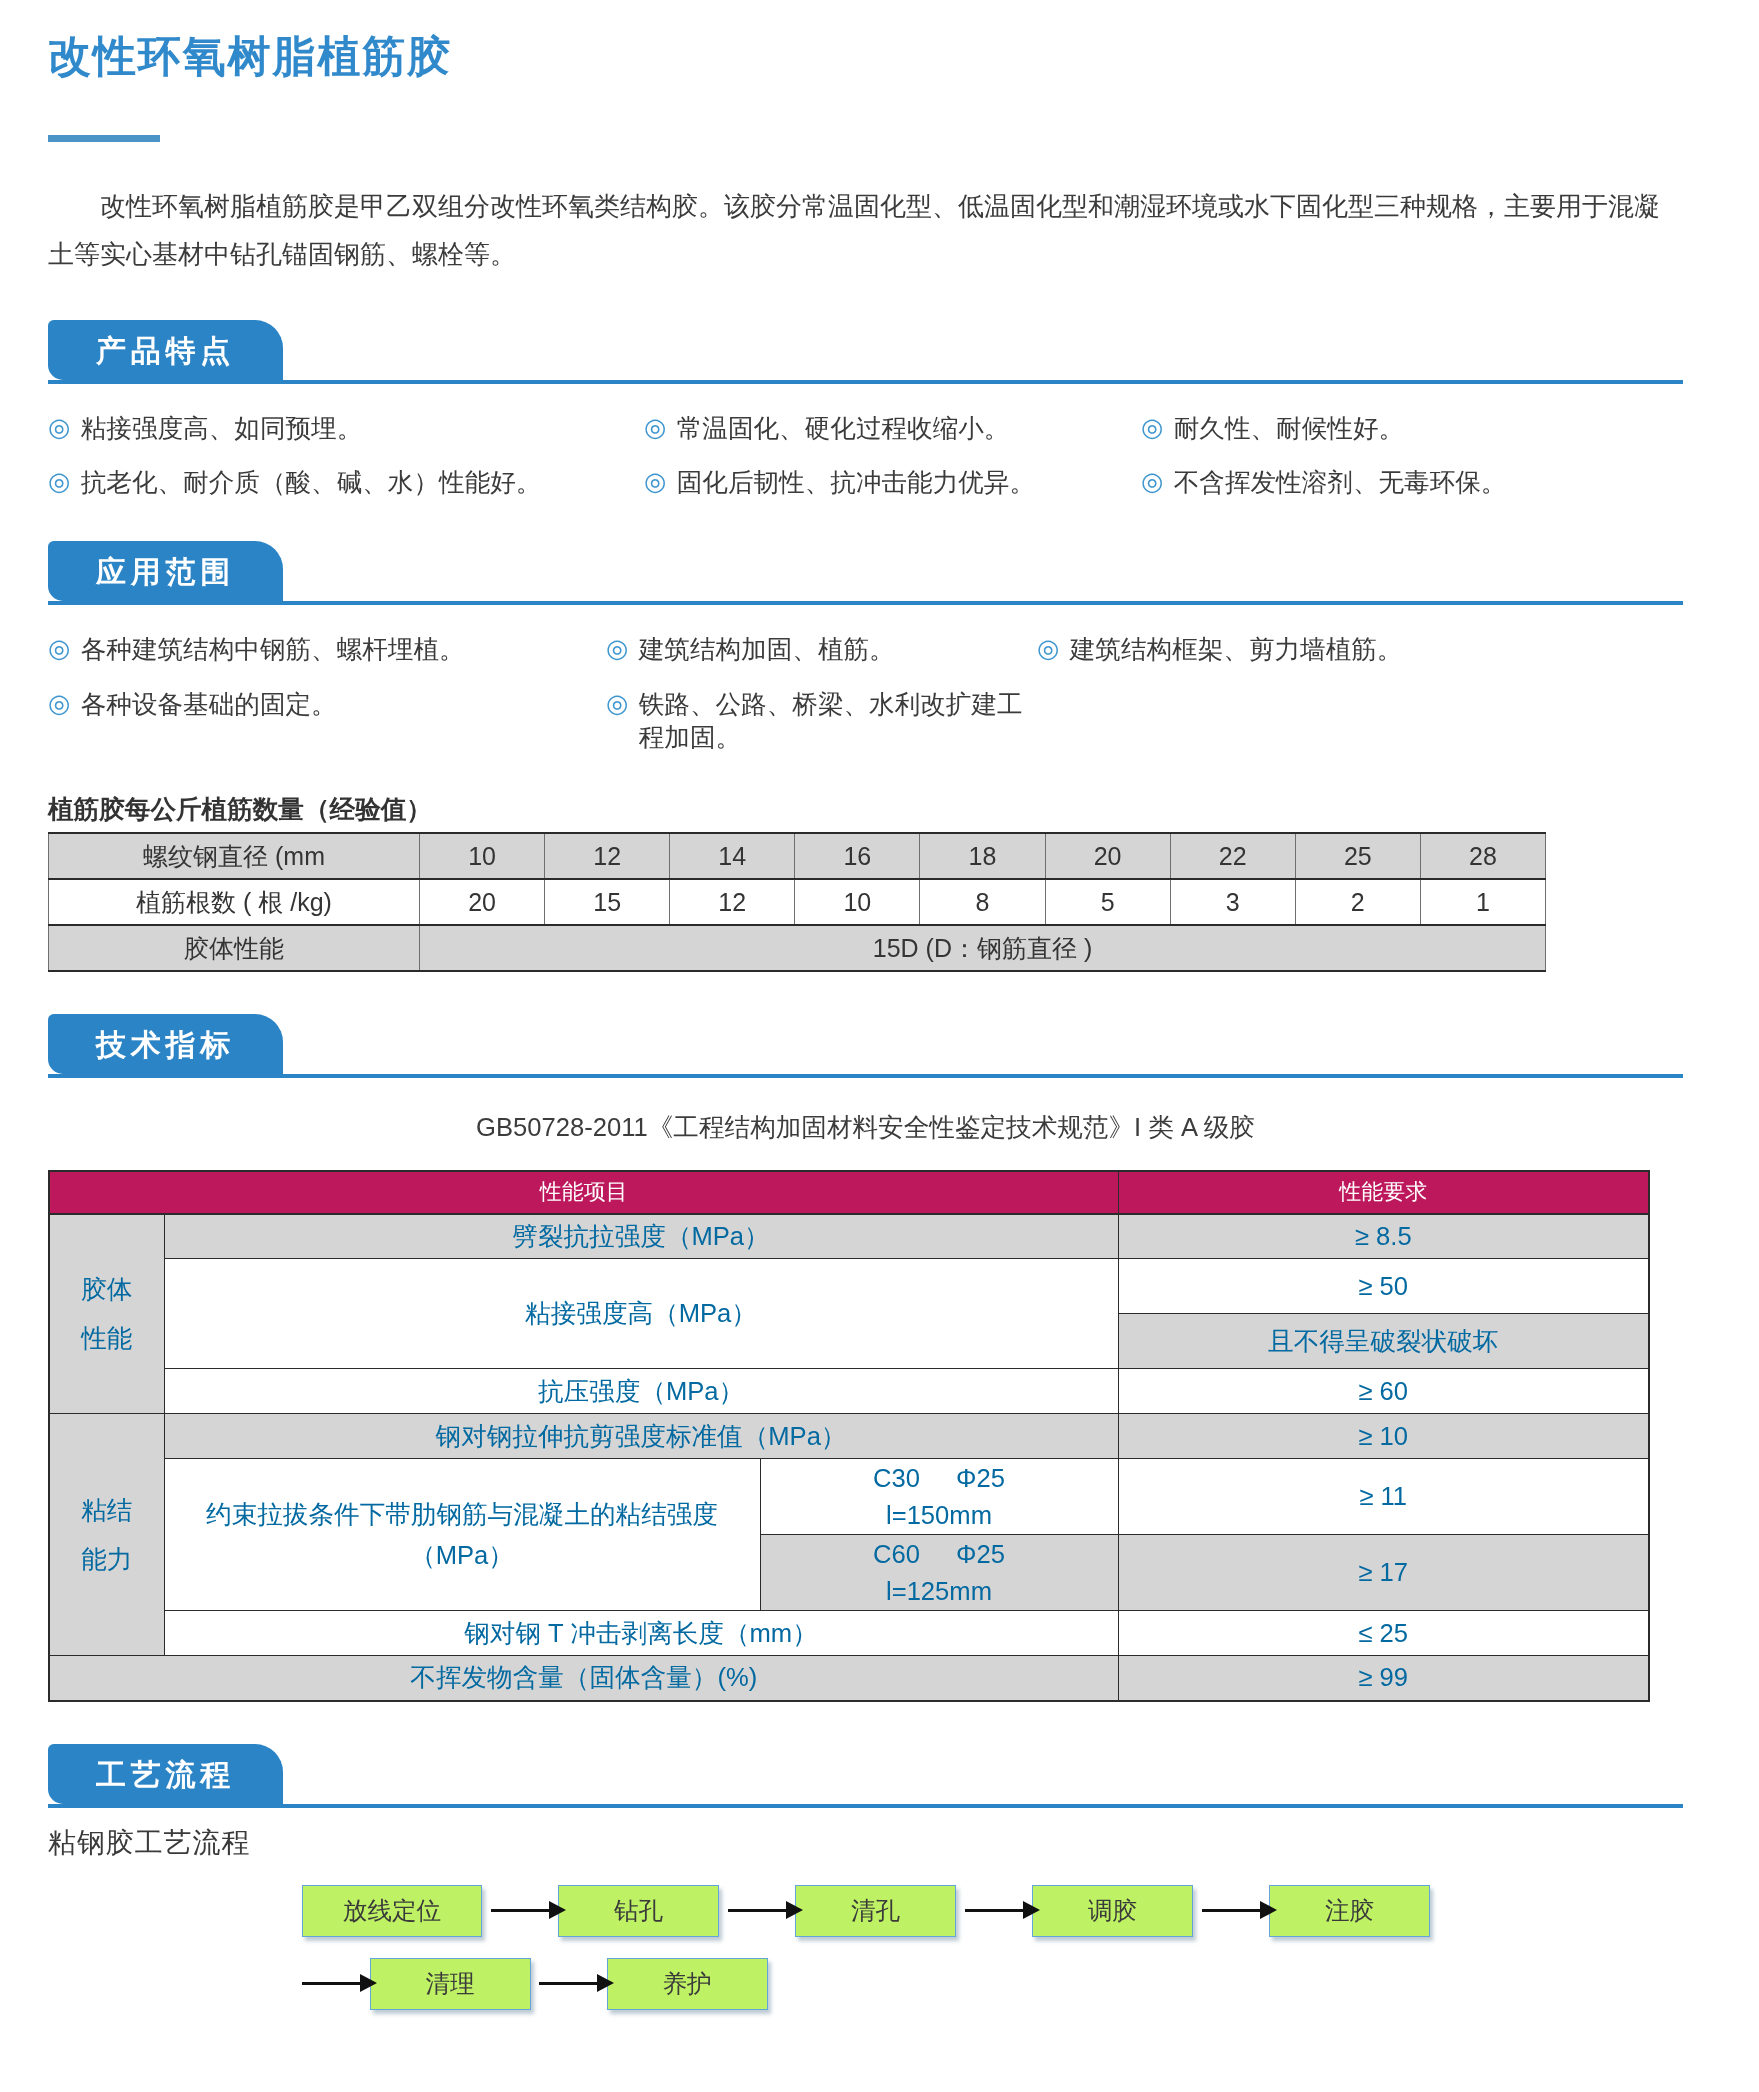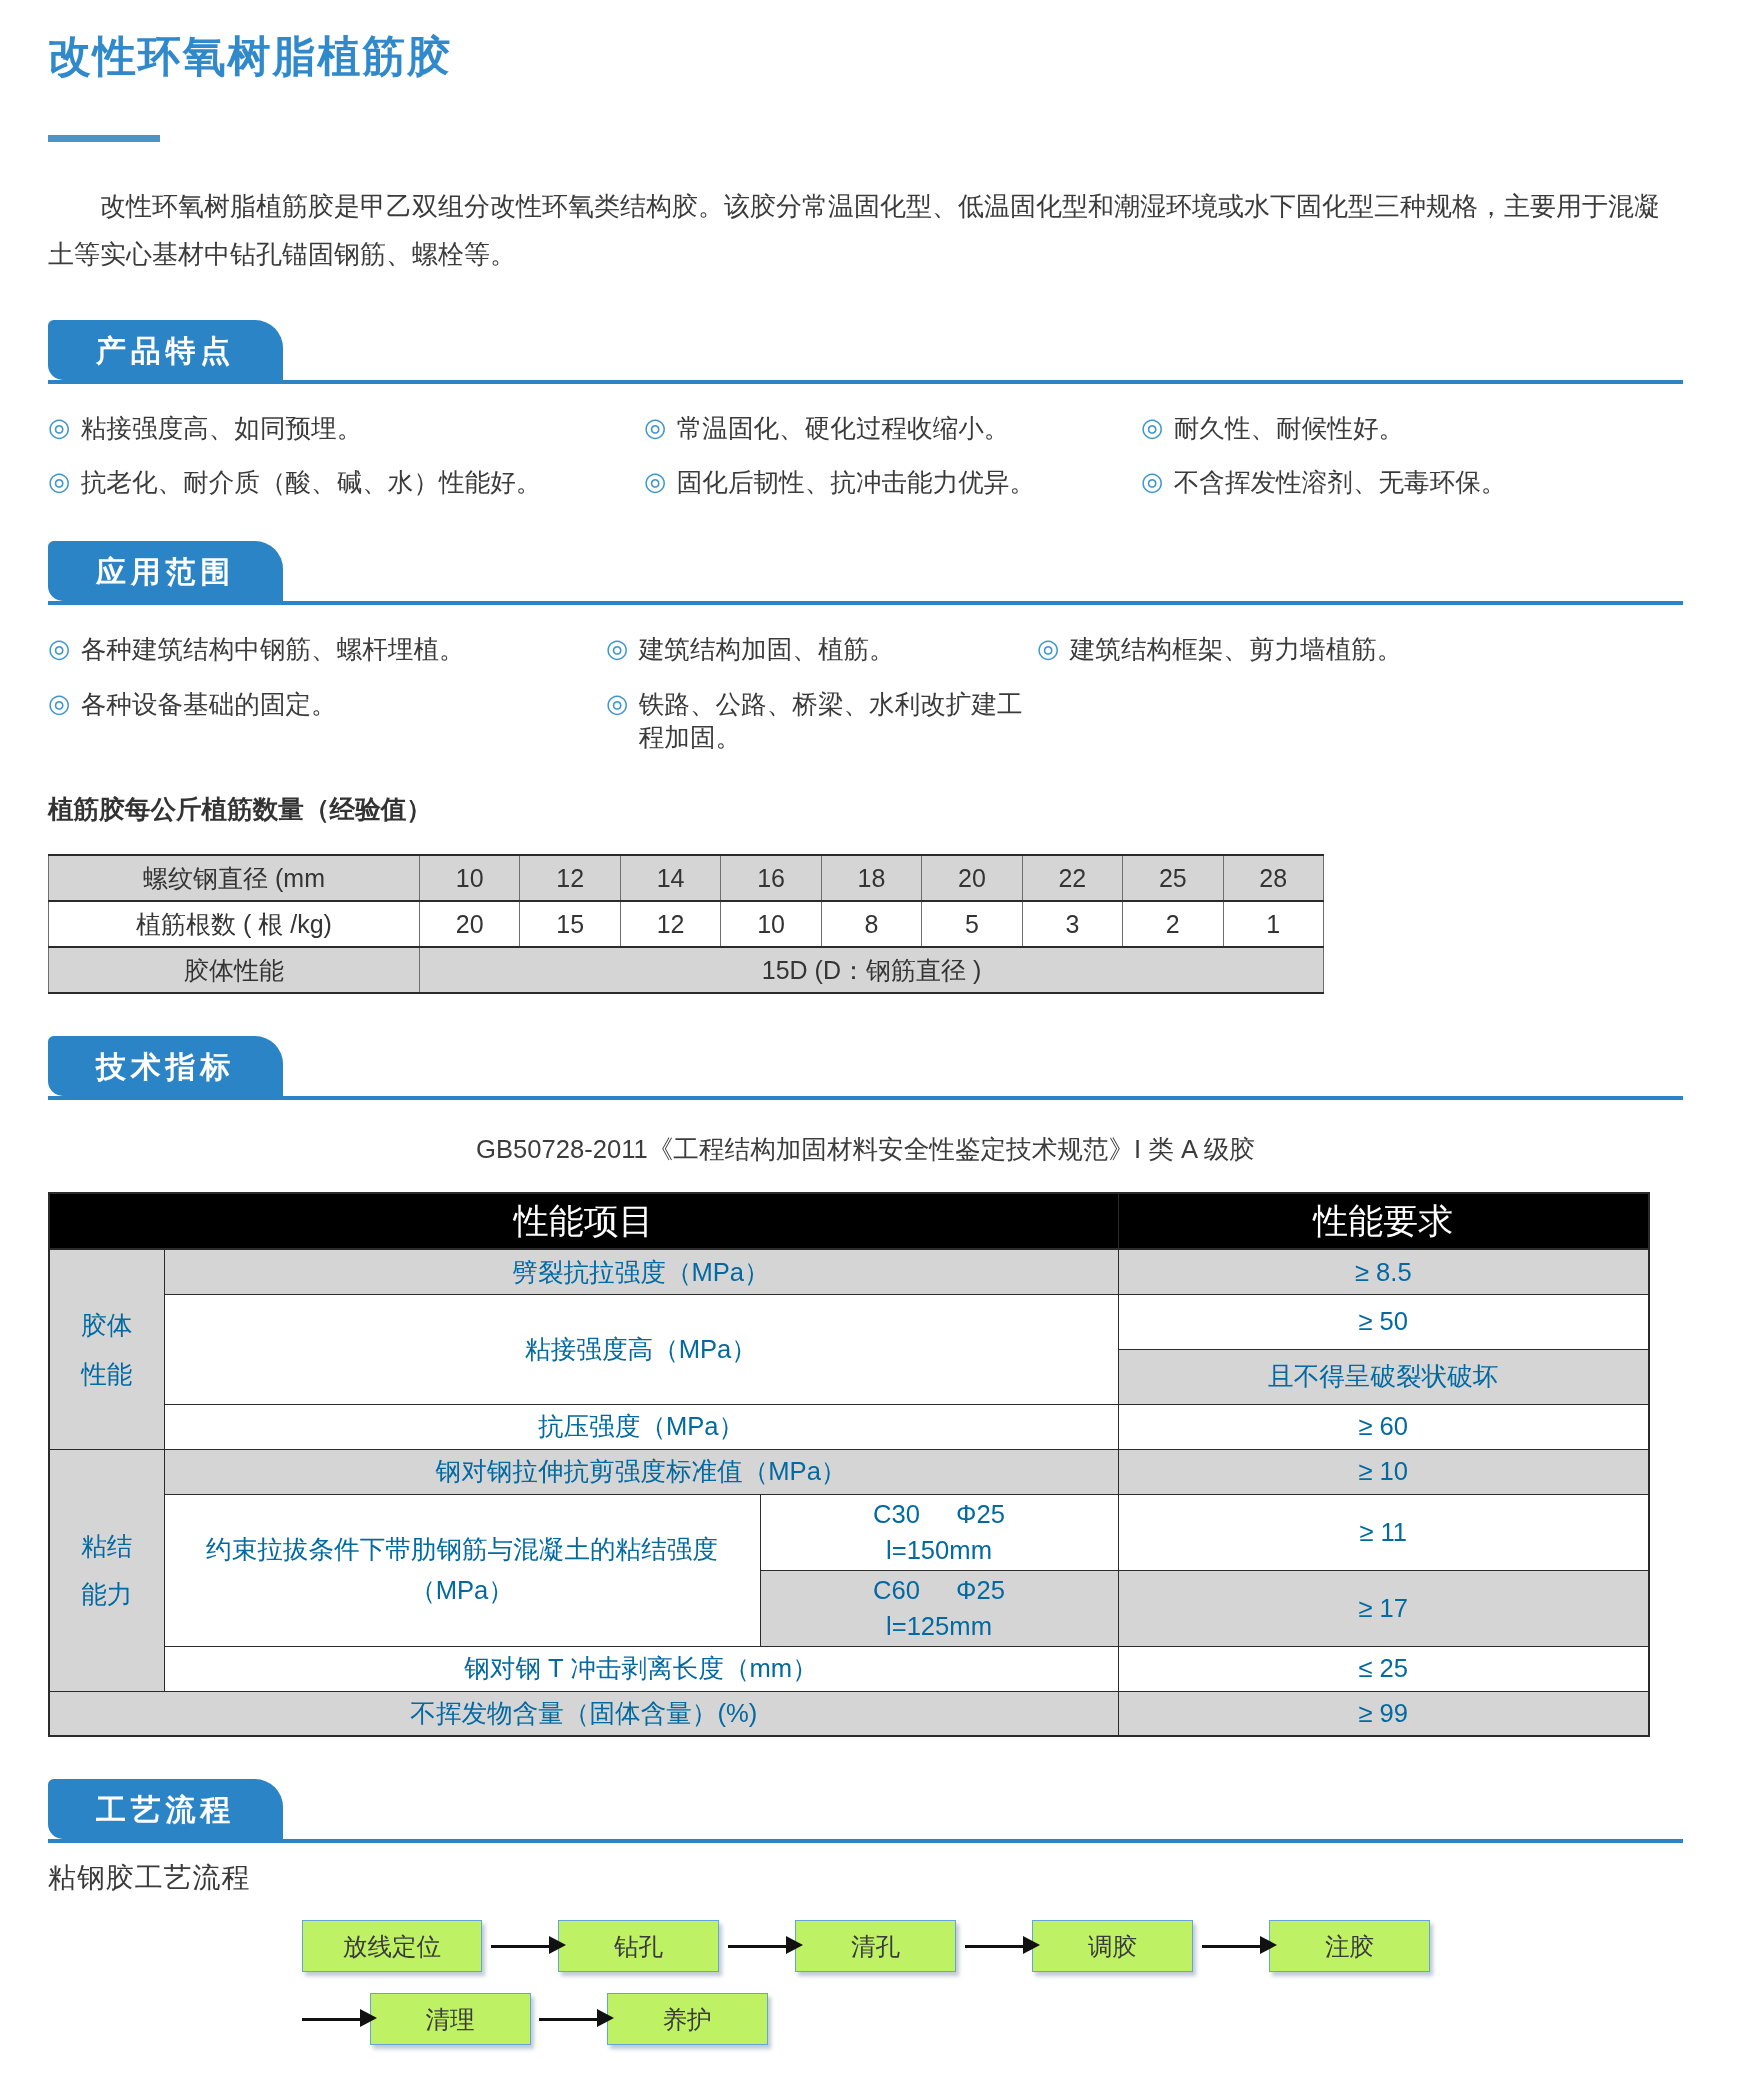--- a/index.html
+++ b/index.html
@@ -30,37 +30,37 @@
   .bullets { display:grid; margin-top:28px; row-gap:21px; }
   .bullets.features { grid-template-columns:596px 497px auto; }
   .bullets.applications { grid-template-columns:558px 431px auto; }
   .bullet { display:flex; align-items:flex-start; gap:10.4px; font-size:25.6px; color:#3b3b3b; }
   .b-icon { color:#3E96CF; font-size:25.6px; line-height:1.25; }
   .bullet span.txt { line-height:1.3; }
 
   
   .qt-caption { margin-top:38px; font-size:25.6px; font-weight:bold; color:#333; }
   table { border-collapse:collapse; }
-  .qty-table { width:1276px; margin-top:27px; border-top:2.8px solid #2b2b2b; border-bottom:2.8px solid #2b2b2b; }
+  .qty-table { width:1498px; margin-top:5px; border-top:2.8px solid #2b2b2b; border-bottom:2.8px solid #2b2b2b; }
   .qty-table td {
     border-left:0.9px solid #6f6f6f; border-right:0.9px solid #6f6f6f;
     border-top:2.8px solid #2b2b2b; border-bottom:2.8px solid #2b2b2b;
     text-align:center; font-size:25px; height:46px; color:#343434;
   }
   .qty-table td.lbl { width:371px; }
   .qty-table tr.gray td { background:#d5d5d5; }
 
   
   .standard-note { margin-top:32px; text-align:center; font-size:25.6px; color:#3c3c3c; }
   .tech-table { width:1602px; margin-top:24.6px; border:2.8px solid #2b2b2b; }
   .tech-table td {
     border:1.9px solid #2b2b2b; text-align:center; font-size:25.6px; color:#0369a1;
     padding:3.8px 9.5px; background:#fff;
   }
-  .tech-table td.th { background:#000000; color:#fff; font-size:35px; height:43px; border-bottom:2.8px solid #2b2b2b; }
+  .tech-table td.th { background:#be185d; color:#fff; font-size:22px; height:43px; border-bottom:2.8px solid #2b2b2b; }
   .tech-table td.gray { background:#d5d5d5; }
   .tech-table td.group { width:115px; padding:0 28px; line-height:1.9; word-break:break-all; }
   .tech-table .h48 { height:45px; }
   .tech-table .h58 { height:55px; }
   .tech-table .h80 { height:76px; }
   .tech-table td.colB { width:596px; }
   .tech-table td.colC { width:358px; }
   .cond-line1 { display:flex; justify-content:center; gap:36px; }
   .cond-line2 { margin-top:7.6px; }
   .lbl2line div { line-height:1.6; }

